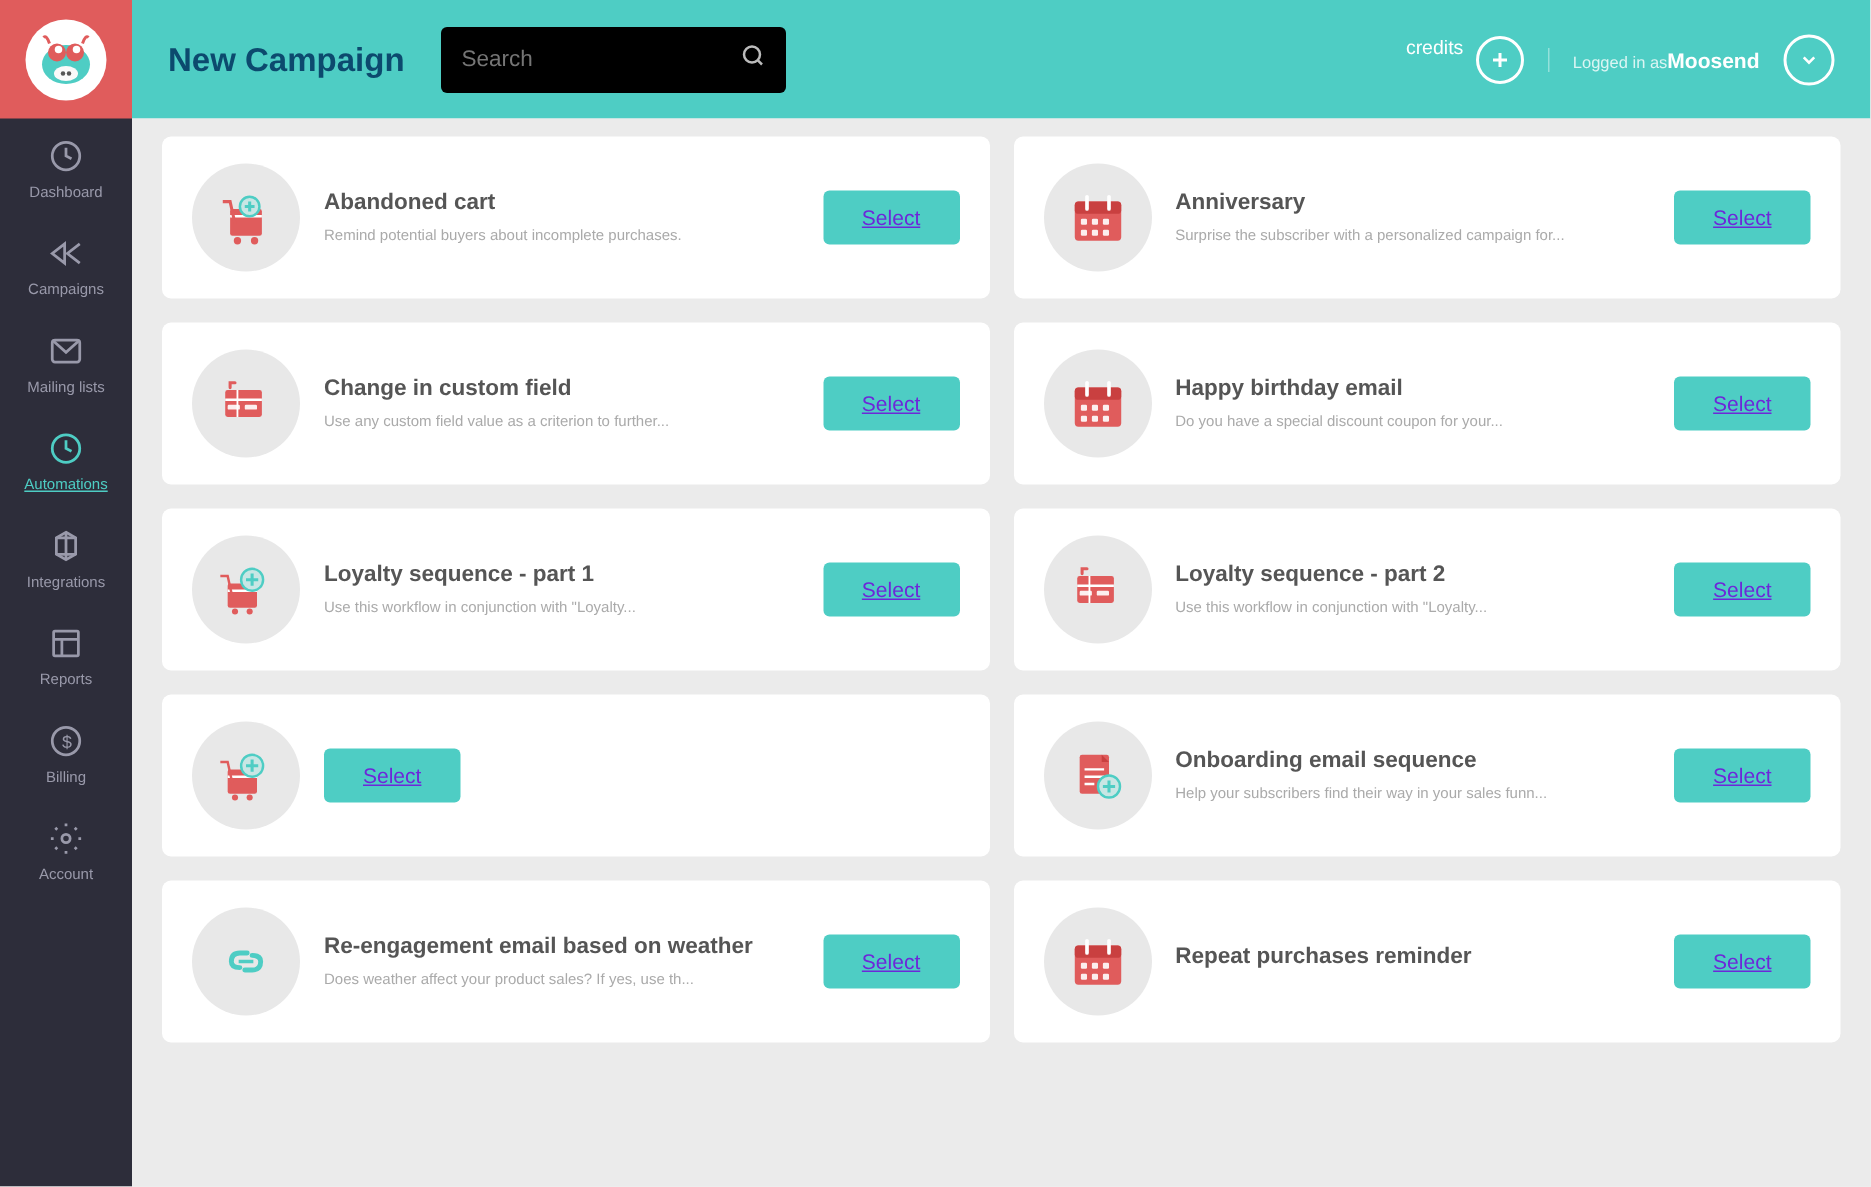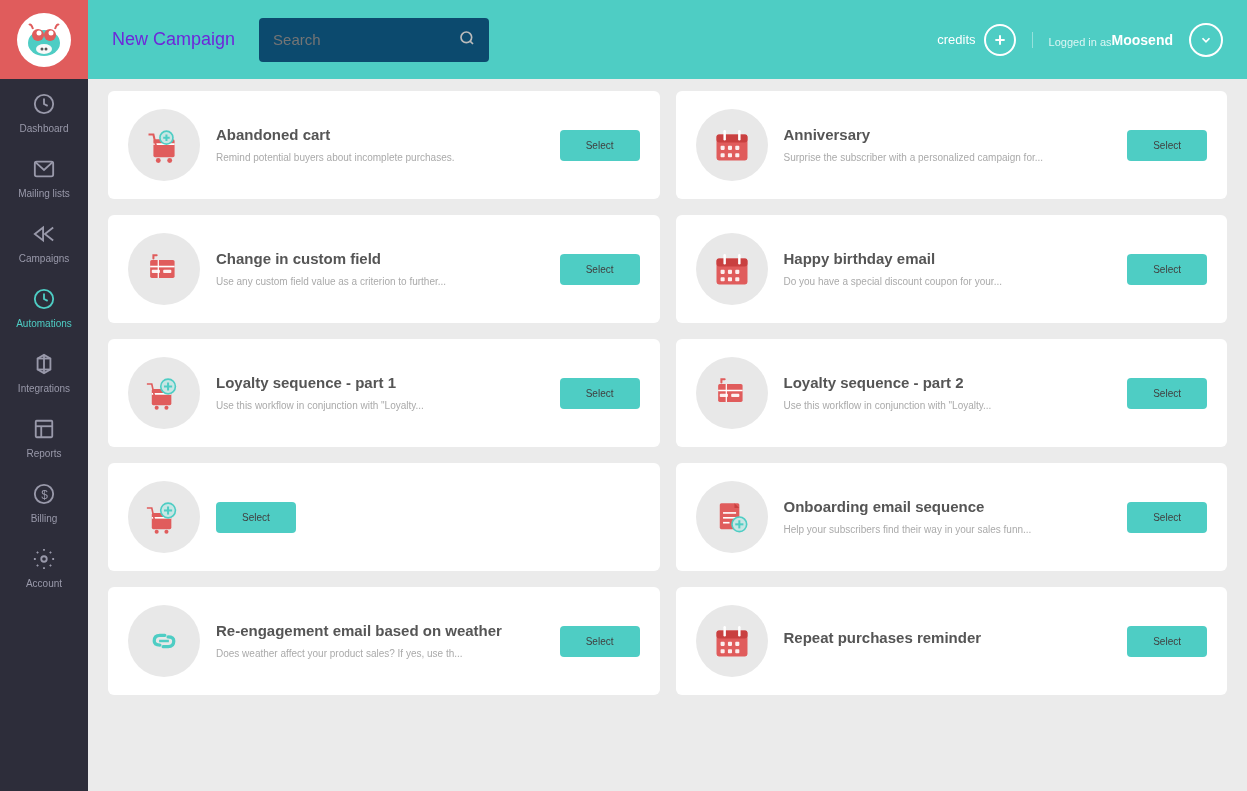--- a/index.html
+++ b/index.html
@@ -62,27 +62,27 @@
     .header {
       height: 79px;
       background: #4ecdc4;
       display: flex;
       align-items: center;
       padding: 0 24px;
       gap: 24px;
       flex-shrink: 0;
     }
     .header-title {
-      color: #6d28d9;
-      font-size: 18px;
-      font-weight: 400;
+      color: #0c4a6e;
+      font-size: 22px;
+      font-weight: 700;
       white-space: nowrap;
     }
     .search-bar {
-      background: #0c4a6e;
+      background: #000000;
       border-radius: 4px;
       display: flex;
       align-items: center;
       padding: 0 14px;
       height: 44px;
       width: 230px;
     }
     .search-bar input {
       border: none;
       outline: none;
@@ -94,21 +94,21 @@
     .search-icon { color: #bbb; font-size: 16px; }
 
     .header-right {
       margin-left: auto;
       display: flex;
       align-items: center;
       gap: 16px;
     }
     .credits-area {
       display: flex;
-      align-items: center;
+      align-items: flex-start;
       gap: 8px;
       color: white;
       font-size: 13px;
     }
     .add-btn {
       width: 32px;
       height: 32px;
       background: #4ecdc4;
       border: 2px solid white;
       border-radius: 50%;
@@ -188,28 +188,29 @@
       margin-bottom: 6px;
       line-height: 1.3;
     }
     .card-desc {
       font-size: 10px;
       color: #aaa;
       line-height: 1.4;
     }
     .select-btn {
       background: #4ecdc4;
-      color: #404040;
+      color: #6d28d9;
       border: none;
       border-radius: 4px;
       padding: 10px 26px;
-      font-size: 10px;
+      font-size: 14px;
       cursor: pointer;
       white-space: nowrap;
       flex-shrink: 0;
+      text-decoration: underline;
     }
   </style>
 </head>
 <body>
 
 <nav class="sidebar">
   <div class="sidebar-logo">
     <div class="logo-circle">
       <svg viewBox="0 0 54 54" width="54" height="54">
 
@@ -234,45 +235,45 @@
         <circle cx="12" cy="12" r="10"></circle>
         <polyline points="12,6 12,12 16,14"></polyline>
       </svg>
     </span>
     <span class="label">Dashboard</span>
   </div>
 
   <div class="sidebar-item">
     <span class="icon">
       <svg width="22" height="22" viewBox="0 0 24 24" fill="none" stroke="#9999aa" stroke-width="2">
+        <polygon points="11,5 2,12 11,19"></polygon>
+        <path d="M22 5 L13 12 L22 19"></path>
+      </svg>
+    </span>
+    <span class="label">Campaigns</span>
+  </div>
+
+  <div class="sidebar-item">
+    <span class="icon">
+      <svg width="22" height="22" viewBox="0 0 24 24" fill="none" stroke="#9999aa" stroke-width="2">
         <rect x="2" y="4" width="20" height="16" rx="2"></rect>
         <polyline points="2,4 12,13 22,4"></polyline>
       </svg>
     </span>
     <span class="label">Mailing lists</span>
-  </div>
-
-  <div class="sidebar-item">
-    <span class="icon">
-      <svg width="22" height="22" viewBox="0 0 24 24" fill="none" stroke="#9999aa" stroke-width="2">
-        <polygon points="11,5 2,12 11,19"></polygon>
-        <path d="M22 5 L13 12 L22 19"></path>
-      </svg>
-    </span>
-    <span class="label">Campaigns</span>
   </div>
 
   <div class="sidebar-item active">
     <span class="icon">
       <svg width="22" height="22" viewBox="0 0 24 24" fill="none" stroke="#4ecdc4" stroke-width="2">
         <circle cx="12" cy="12" r="10"></circle>
         <polyline points="12,6 12,12 16,14"></polyline>
       </svg>
     </span>
-    <span class="label" style="color:#4ecdc4;">Automations</span>
+    <span class="label" style="color:#4ecdc4;text-decoration:underline;">Automations</span>
   </div>
 
   <div class="sidebar-item">
     <span class="icon">
       <svg width="22" height="22" viewBox="0 0 24 24" fill="none" stroke="#9999aa" stroke-width="2">
         <polygon points="12,2 19,6 19,18 12,22 5,18 5,6"></polygon>
         <line x1="12" y1="2" x2="12" y2="22"></line>
         <line x1="5" y1="6" x2="19" y2="6"></line>
         <line x1="5" y1="18" x2="19" y2="18"></line>
       </svg>

